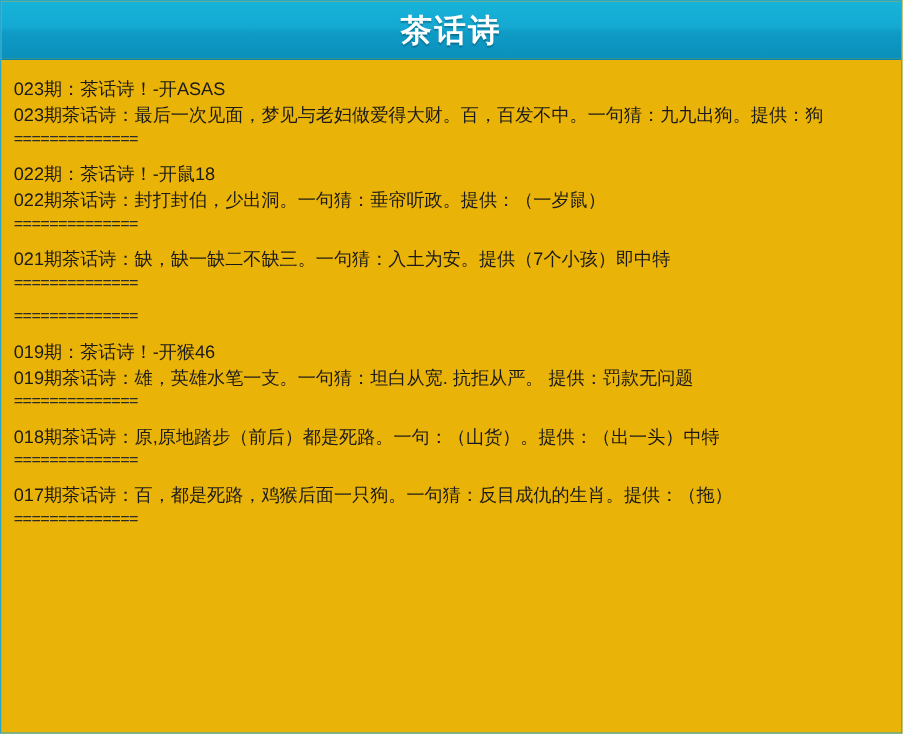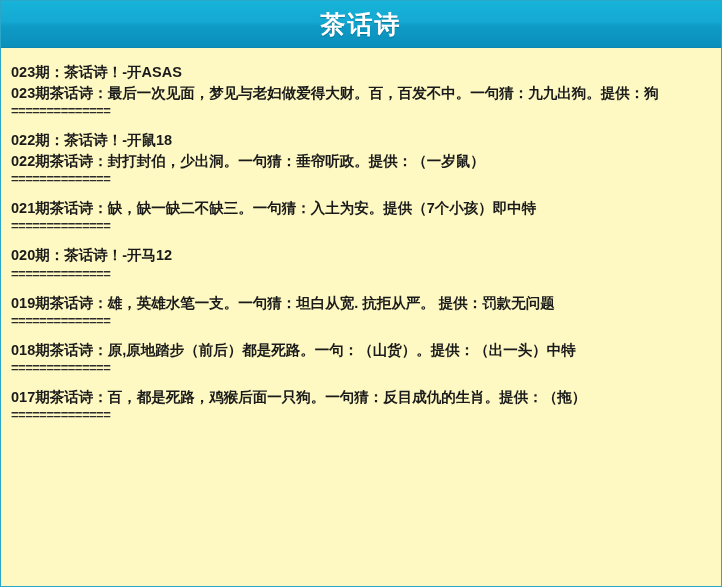--- a/index.html
+++ b/index.html
@@ -12,21 +12,21 @@
     background: #ffffff;
     font-family: "Liberation Sans", sans-serif;
     overflow: hidden;
   }
   .page {
     position: relative;
     width: 722px;
     height: 587px;
     box-sizing: border-box;
     border: 1px solid #2aa6c9;
-    background: #fef9c3;
+    background: #eab308;
     overflow: hidden;
   }
   .header {
     height: 46px;
     background: linear-gradient(to bottom, #17b3d9 0%, #14a9d2 45%, #0e9bc6 55%, #0b8fbb 100%);
     display: flex;
     align-items: center;
     justify-content: center;
     border-bottom: 1px solid #0a86b0;
   }
@@ -38,21 +38,20 @@
     text-shadow: 0 1px 1px rgba(0,0,0,0.25);
   }
   .content {
     padding: 14px 10px 0 10px;
     box-sizing: border-box;
     height: 540px;
     overflow: hidden;
   }
   .entry {
     margin-bottom: 11px;
-    font-weight: bold;
   }
   .line {
     font-size: 14.5px;
     line-height: 20px;
     color: #1a1a1a;
     white-space: nowrap;
   }
   .line-title {
     margin-bottom: 1px;
   }
@@ -85,25 +84,25 @@
       <div class="line line-body">022期茶话诗：封打封伯，少出洞。一句猜：垂帘听政。提供：（一岁鼠）</div>
       <div class="line line-sep">==============</div>
     </div>
 
     <div class="entry">
       <div class="line line-body">021期茶话诗：缺，缺一缺二不缺三。一句猜：入土为安。提供（7个小孩）即中特</div>
       <div class="line line-sep">==============</div>
     </div>
 
     <div class="entry">
-      <div class="line line-title">020期：茶话诗！-开马12</div>
       <div class="line line-sep">==============</div>
     </div>
 
     <div class="entry">
+      <div class="line line-title">019期：茶话诗！-开猴46</div>
       <div class="line line-body">019期茶话诗：雄，英雄水笔一支。一句猜：坦白从宽. 抗拒从严。 提供：罚款无问题</div>
       <div class="line line-sep">==============</div>
     </div>
 
     <div class="entry">
       <div class="line line-body">018期茶话诗：原,原地踏步（前后）都是死路。一句：（山货）。提供：（出一头）中特</div>
       <div class="line line-sep">==============</div>
     </div>
 
     <div class="entry">

